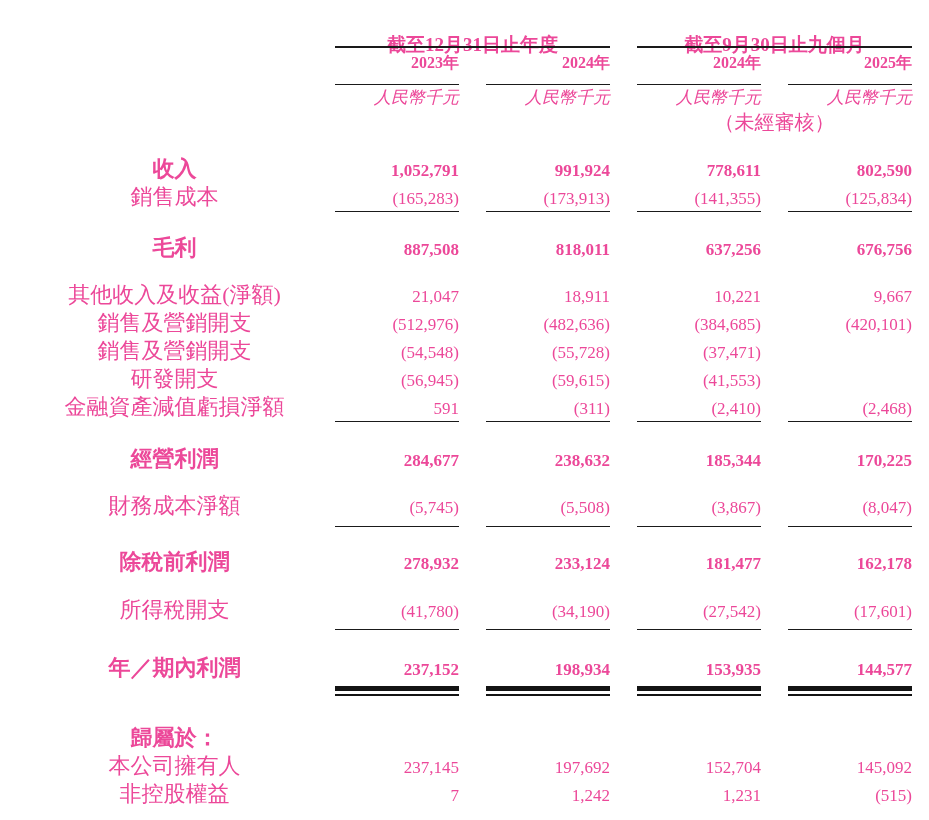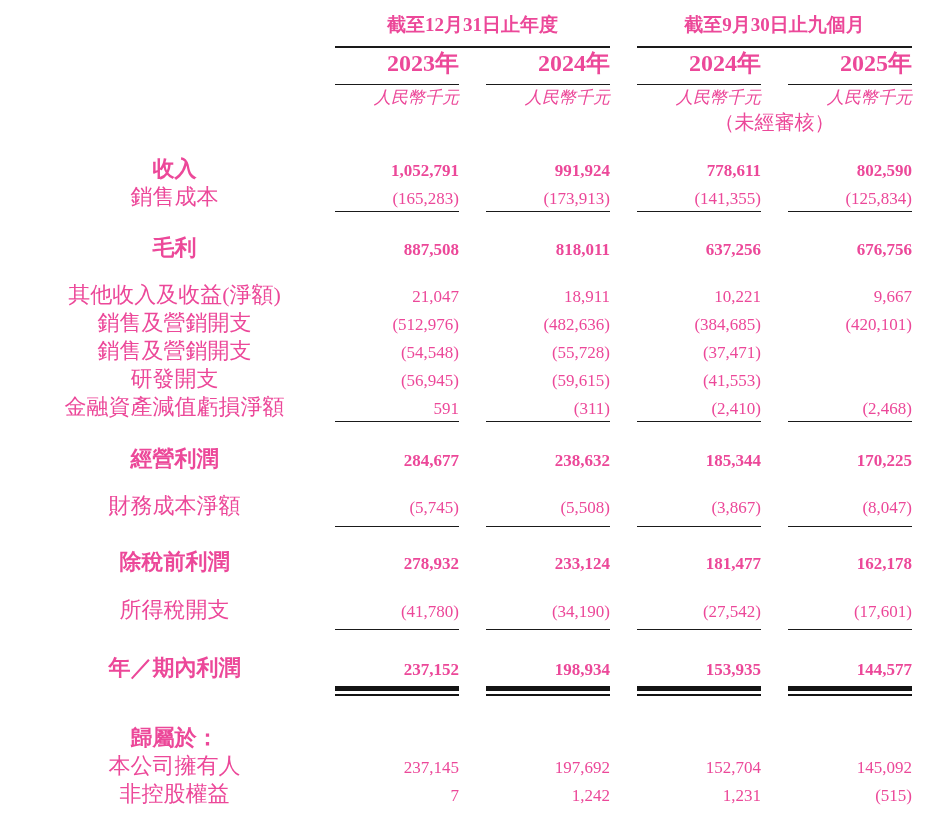--- a/index.html
+++ b/index.html
@@ -14,28 +14,28 @@
   }
   .frow { display: flex; align-items: baseline; padding: 0 17px 0 14px; }
   .lbl { width: 321px; font-size: 22px; white-space: nowrap; text-align: center; }
   .v { width: 124px; text-align: right; font-size: 17px; white-space: nowrap; }
   .v + .v { margin-left: 27px; }
   .b { font-weight: 700; }
 
   
   .h-titles { height: 26px; line-height: 26px; }
   .gt { width: 275px; text-align: center; font-size: 19px; font-weight: 700; white-space: nowrap; }
-  .gt + .gt { margin-left: 27px; }
+  .gt + .gt { margin-left: 27px; margin-top: 20px; }
   .rule-row { display: flex; padding: 0 17px 0 14px; }
   .rsp { width: 321px; }
   .grl { width: 275px; border-top: 2px solid #1a1a1a; }
   .grl + .grl { margin-left: 27px; }
   .h-grule { margin-top: 8px; }
   .h-years { height: 30px; line-height: 30px; }
-  .yv { font-size: 24px; font-weight: 700; }
+  .yv { font-size: 16px; font-weight: 700; }
   .rl { width: 124px; border-top: 1.5px solid #1a1a1a; }
   .rl + .rl { margin-left: 27px; }
   .h-yrule { margin-top: 6px; }
   .h-unit { height: 26px; line-height: 26px; }
   .unit { font-style: italic; }
   .h-note { height: 22px; line-height: 22px; }
   .note-cell { width: 275px; text-align: center; font-size: 20px; white-space: nowrap; }
 
   
   .drow { height: 28px; line-height: 28px; }

